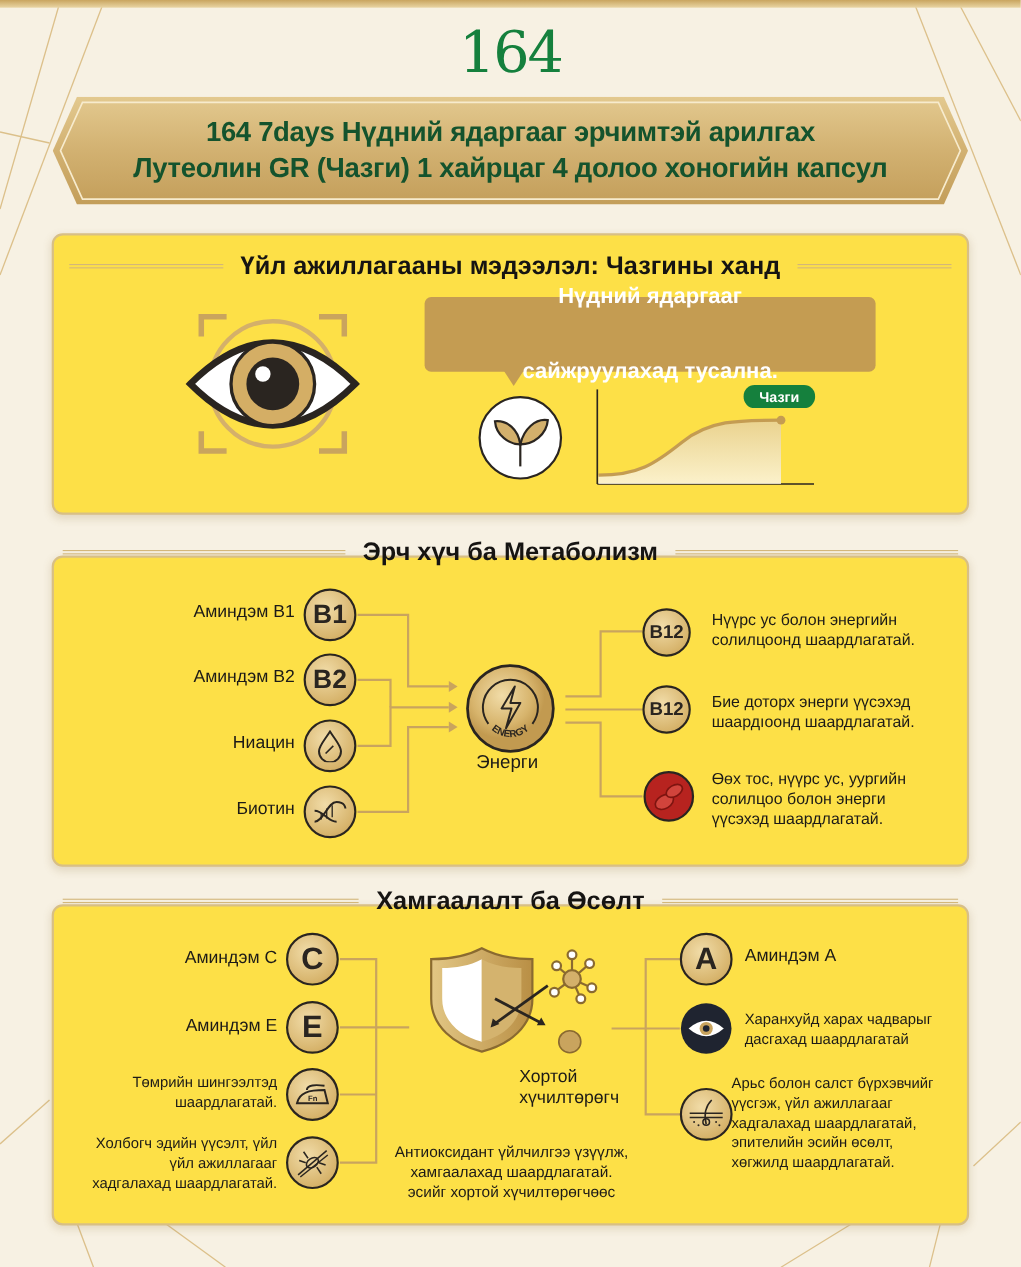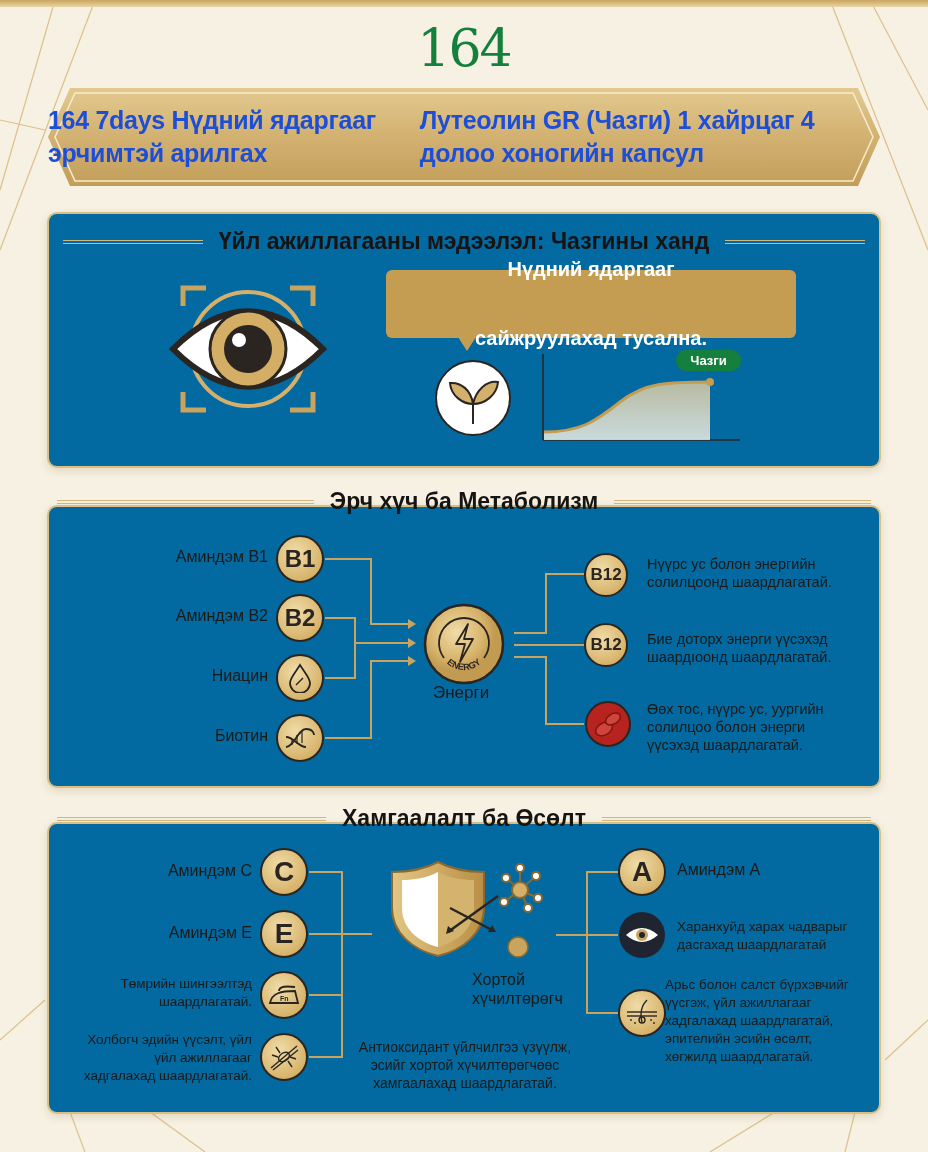--- a/index.html
+++ b/index.html
@@ -15,27 +15,27 @@
   .logo {
     position: absolute; top: 18px; left: 0; width: 928px; text-align: center;
     font-family: "DejaVu Serif", "Liberation Serif", serif;
     font-size: 52px; letter-spacing: -2px; color: #15803d; font-weight: normal;
   }
   .banner {
     position: absolute; left: 48px; top: 88px; width: 832px; height: 98px;
   }
   .banner svg { position: absolute; inset: 0; }
   .banner-text {
-    position: absolute; inset: 0; display: flex; 
+    position: absolute; inset: 0; display: flex; flex-direction: column;
     justify-content: center; align-items: center;
     font-family: "Liberation Sans", sans-serif; font-weight: bold;
-    font-size: 25px; line-height: 33px; color: #1d4ed8; letter-spacing: -0.3px;
+    font-size: 25px; line-height: 33px; color: #14532d; letter-spacing: -0.3px;
   }
   .card {
-    position: absolute; left: 47px; width: 834px; background: #0369a1;
+    position: absolute; left: 47px; width: 834px; background: #fde047;
     border: 2px solid #d8bf85; border-radius: 10px;
     box-shadow: 0 3px 8px rgba(140,110,50,0.2);
   }
   .card-title-wrap {
     position: absolute; left: 0; right: 0; display: flex; align-items: center; justify-content: center;
   }
   .card-title {
     font-weight: bold; font-size: 23px; color: #161412; padding: 0 16px; background: transparent; white-space: nowrap;
   }
   .title-rule { flex: 1; height: 4px; border-top: 1px solid #d3b77a; border-bottom: 1px solid #d3b77a; }
@@ -332,22 +332,22 @@
       <circle cx="116" cy="44" r="4" fill="#fff"></circle>
   </g>
   <circle cx="130" cy="89" r="10" fill="#c9a45e" stroke="#8a6a30" stroke-width="1.5"></circle>
 </svg>
 <div class="lbl" style="left:472px;top:970px;font-size:16px;width:110px;line-height:19px;">
   <div>Хортой</div>
   <div>хүчилтөрөгч</div>
 </div>
 <div class="desc" style="left:340px;top:1038px;width:250px;text-align:center;font-size:14px;">
   <div>Антиоксидант үйлчилгээ үзүүлж,</div>
+  <div>хамгаалахад шаардлагатай.</div>
   <div>эсийг хортой хүчилтөрөгчөөс</div>
-  <div>хамгаалахад шаардлагатай.</div>
 </div>
 
 <div class="gold-circle" style="left:618px;top:848px;width:48px;height:48px;font-size:28px;">A</div>
 <div class="lbl" style="left:677px;top:861px;">Аминдэм A</div>
 
 <svg class="abs" style="left:618px;top:911px;" width="48" height="48" viewBox="0 0 48 48">
   <circle cx="24" cy="24" r="23" fill="#1f2430"></circle>
   <path d="M8 24 Q24 10 40 24 Q24 38 8 24 Z" fill="#fff"></path>
   <circle cx="24" cy="24" r="6" fill="#c9a45e"></circle>
   <circle cx="24" cy="24" r="3" fill="#1f2430"></circle>

